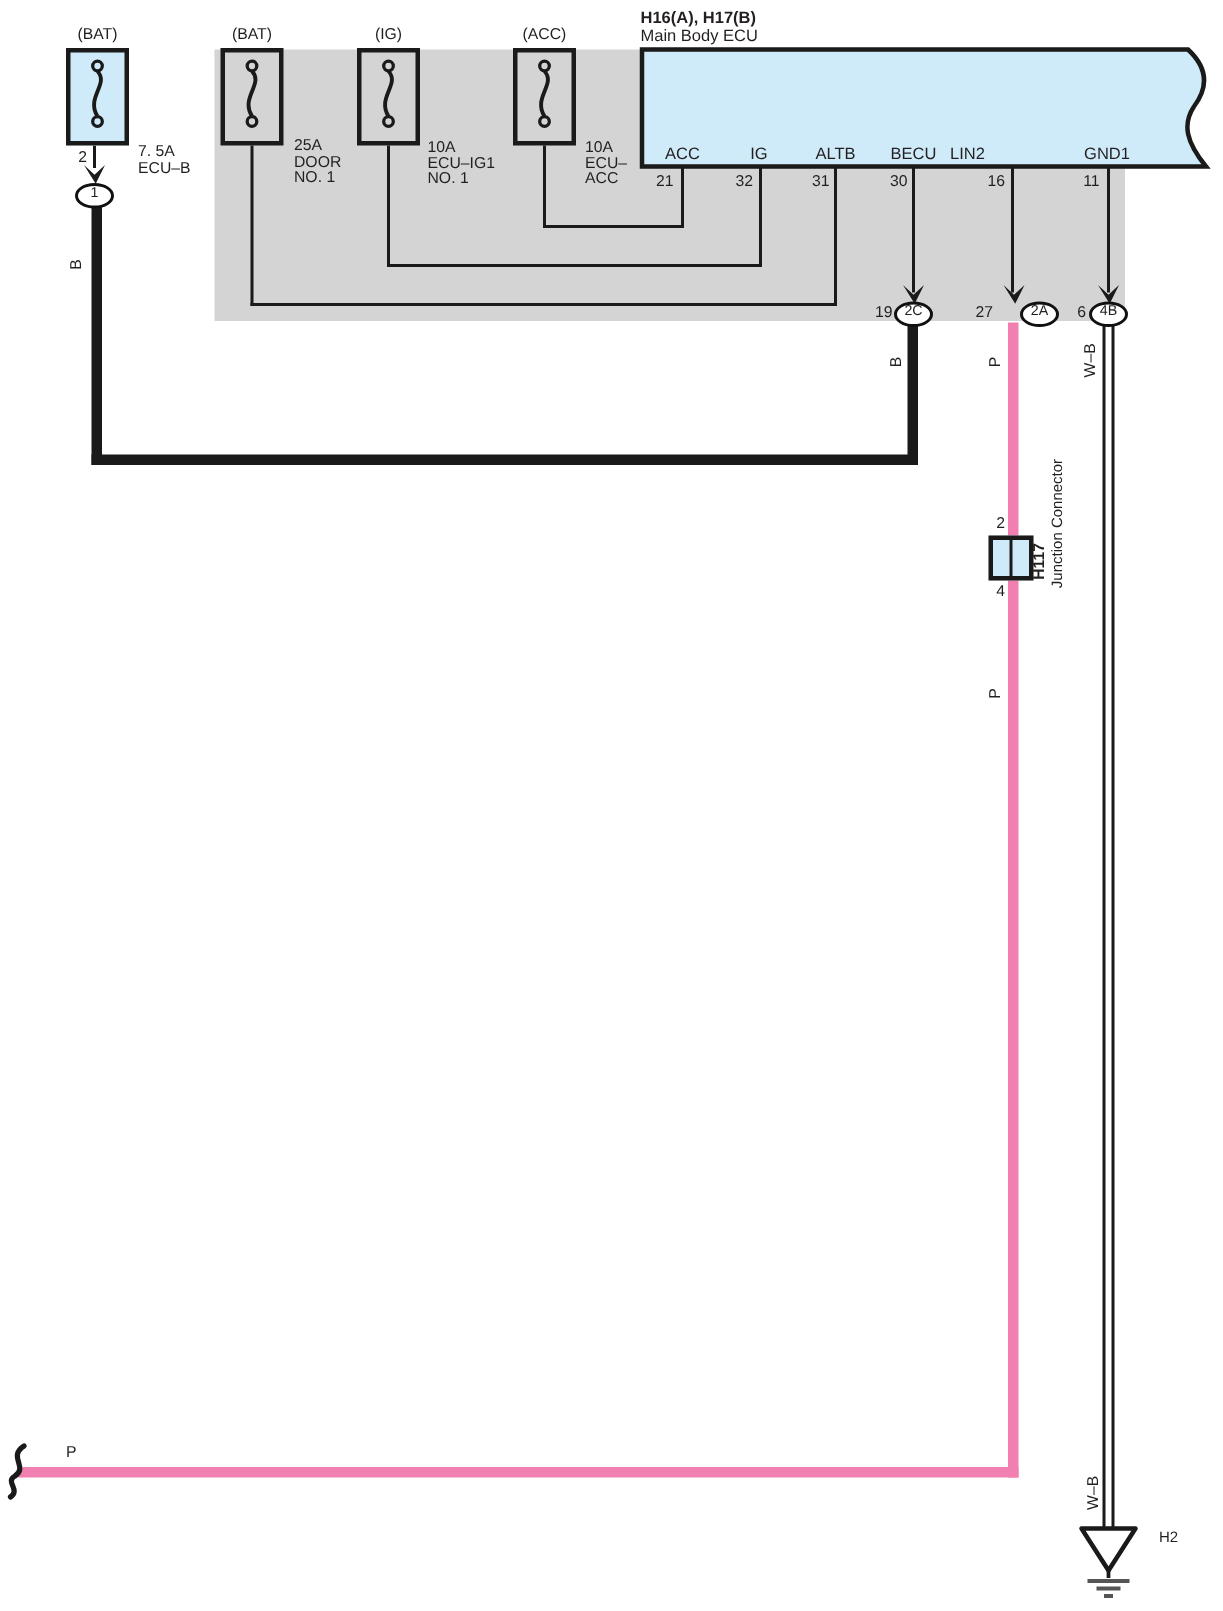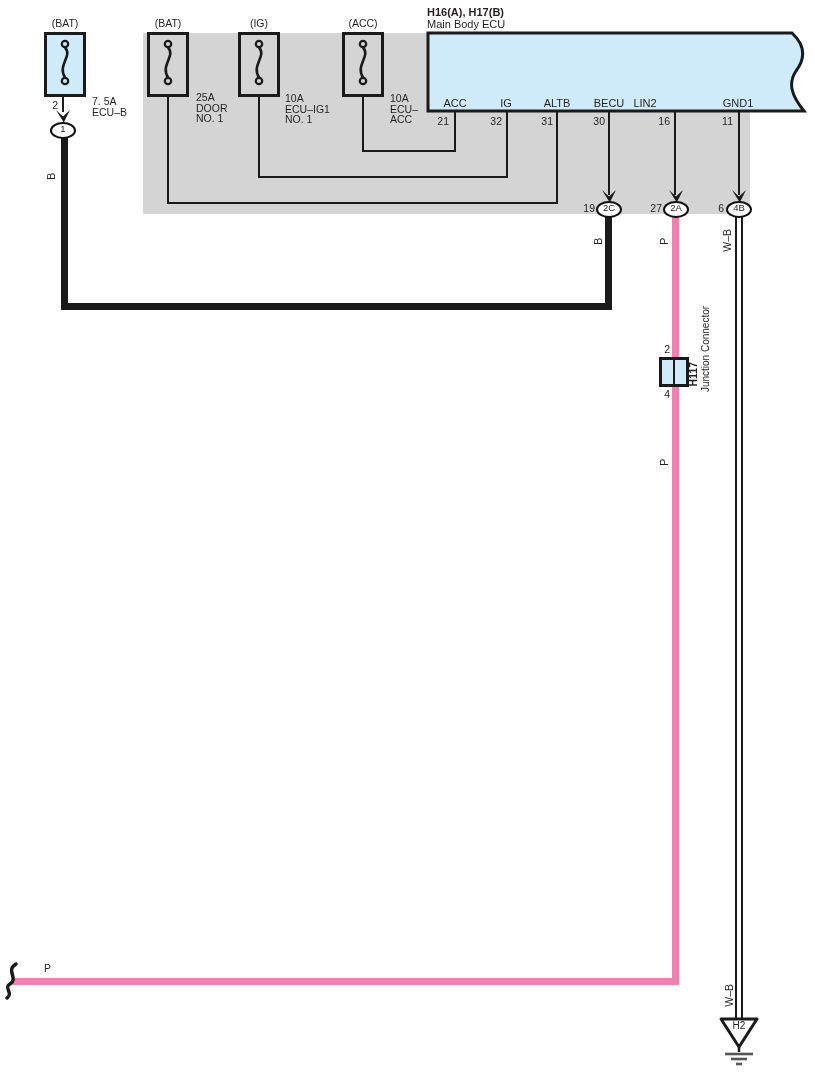--- a/index.html
+++ b/index.html
@@ -149,21 +149,21 @@
     <path d="M1 1 L8 7.5 L15 1 L8.8 13.5 Z" fill="#1a1a1a"></path>
   </svg>
 
   <div class="abs t rt" style="left:40px;top:100px;width:18px;">2</div>
   <div class="abs oval" style="left:50px;top:122px;width:26px;height:17px;">1</div>
 
   <div class="abs t rt" style="left:575px;top:203px;width:20px;">19</div>
   <div class="abs oval" style="left:596px;top:201px;width:26px;height:17px;">2C</div>
 
   <div class="abs t rt" style="left:642px;top:203px;width:20px;">27</div>
-  <div class="abs oval" style="left:663px;top:201px;width:26px;height:17px;">2A</div>
+  <div class="abs oval" style="left:680px;top:201px;width:26px;height:17px;">2A</div>
 
   <div class="abs t rt" style="left:704px;top:203px;width:20px;">6</div>
   <div class="abs oval" style="left:726px;top:201px;width:26px;height:17px;">4B</div>
 
   <div class="abs t rt" style="left:652px;top:344px;width:18px;">2</div>
   <div class="abs juncbox" style="left:659px;top:357px;width:30px;height:30px;">
     <div class="cell"></div>
     <div class="divider"></div>
     <div class="cell"></div>
   </div>
@@ -171,21 +171,21 @@
   <div class="abs t b vlabel" style="left:675px;top:369px;width:36px;">H117</div>
   <div class="abs vlabel" style="left:660px;top:344px;width:92px;font-size:10px;line-height:10px;">Junction Connector</div>
 
   <svg class="abs" style="left:717px;top:1016px;" width="44" height="52" viewBox="0 0 44 52">
     <path d="M4 3 L40 3 L22 31 Z" fill="#ffffff" stroke="#1a1a1a" stroke-width="3" stroke-linejoin="round"></path>
     <line x1="22" y1="31" x2="22" y2="36" stroke="#1a1a1a" stroke-width="2.5"></line>
     <line x1="8" y1="38" x2="36" y2="38" stroke="#555" stroke-width="2.6"></line>
     <line x1="14" y1="43" x2="30" y2="43" stroke="#555" stroke-width="2.6"></line>
     <line x1="19" y1="48" x2="25" y2="48" stroke="#555" stroke-width="2.6"></line>
   </svg>
-  <div class="abs t ctr" style="left:728px;top:1021px;width:22px;font-size:10px;">H2</div>
+  <div class="abs t ctr" style="left:728px;top:1021px;width:22px;font-size:10px;padding-left:40px;">H2</div>
 
   <div class="abs t vlabel" style="left:43px;top:171px;width:16px;">B</div>
   <div class="abs t vlabel" style="left:590px;top:236px;width:16px;">B</div>
   <div class="abs t vlabel" style="left:656px;top:236px;width:16px;">P</div>
   <div class="abs t vlabel" style="left:656px;top:457px;width:16px;">P</div>
   <div class="abs t" style="left:44px;top:963px;">P</div>
   <div class="abs t vlabel" style="left:710px;top:235px;width:34px;">W–B</div>
   <div class="abs t vlabel" style="left:712px;top:990px;width:34px;">W–B</div>
 
 </div>

